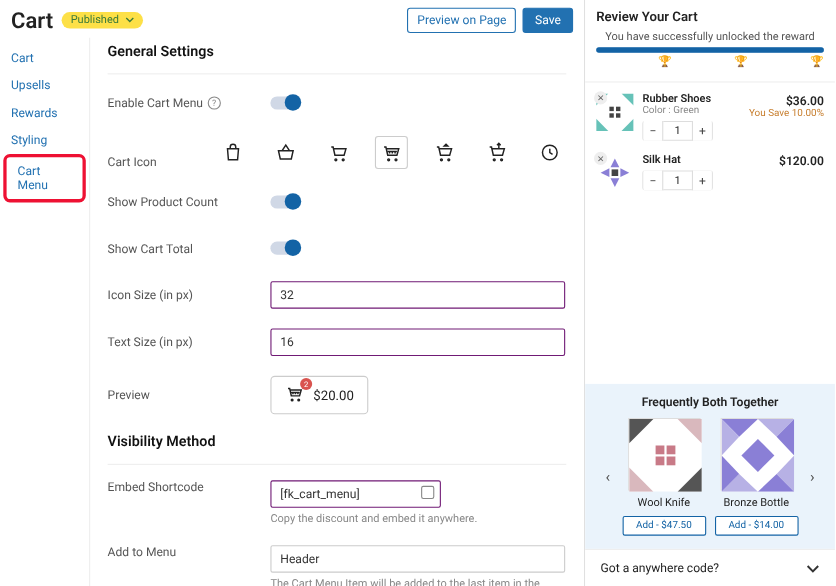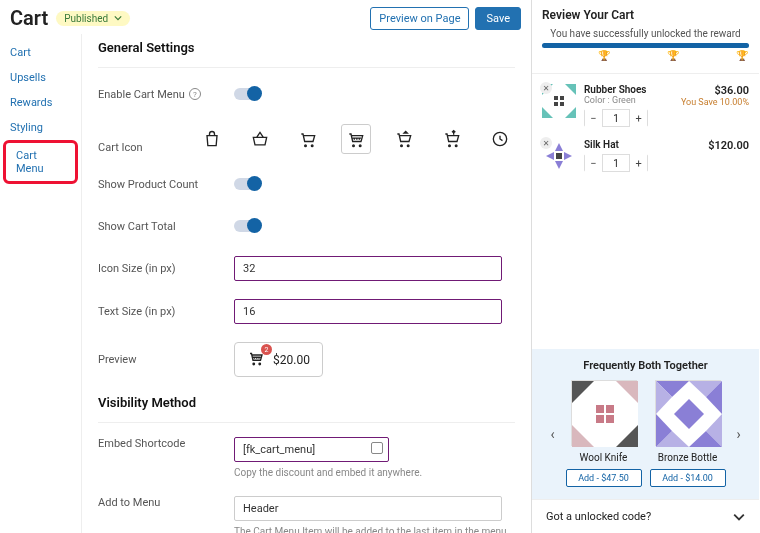--- a/index.html
+++ b/index.html
@@ -4,37 +4,37 @@
 <style>
   * { box-sizing: border-box; margin: 0; padding: 0; font-family: -apple-system, BlinkMacSystemFont, "Segoe UI", Roboto, Arial, sans-serif; }
   body { background: #fff; color: #222; font-size: 12px; width: 760px; height: 533px; overflow: hidden; display: flex; }
   .left-pane { width: 532px; display: flex; flex-direction: column; border-right: 1px solid #ddd; }
   .right-pane { width: 227px; display: flex; flex-direction: column; background: #fff; }
 
   
   .topbar { display: flex; align-items: center; justify-content: space-between; padding: 6px 10px 4px 10px; }
   .title-wrap { display: flex; align-items: center; gap: 8px; }
   .title { font-size: 20px; font-weight: 600; }
-  .status-pill { display: flex; align-items: center; gap: 6px; font-size: 10px; color: #3a7a3a; background: #fef9c3; border-radius: 12px; padding: 2px 8px; }
+  .status-pill { display: flex; align-items: center; gap: 6px; font-size: 10px; color: #3a7a3a; background: #fde047; border-radius: 12px; padding: 2px 8px; }
   .topbar-actions { display: flex; gap: 6px; align-items: flex-end; }
   .btn-outline { border: 1px solid #2271b1; color: #2271b1; background: #fff; border-radius: 3px; padding: 4px 8px; font-size: 11px; cursor: pointer; }
   .btn-primary { border: 1px solid #2271b1; color: #fff; background: #2271b1; border-radius: 3px; padding: 4px 10px; font-size: 11px; cursor: pointer; }
 
   
   .main-split { display: flex; flex: 1; overflow: hidden; }
   .sidebar { width: 82px; border-right: 1px solid #eee; padding-top: 6px; }
   .sidebar-item { font-size: 11px; color: #2271b1; padding: 6px 10px; cursor: pointer; }
   .sidebar-item.highlighted { border: 3px solid #e13; border-radius: 6px; margin: 0 3px; color: #2271b1; }
   .content { flex: 1; padding: 6px 16px 0 16px; overflow: auto; }
   .section-title { font-size: 13px; font-weight: 600; color: #111; margin-bottom: 12px; margin-top: 6px; }
   .section-title.first { margin-top: 0; }
   hr { border: none; border-top: 1px solid #eee; margin: 10px 0 14px 0; }
 
   .form-row { display: flex; align-items: center; margin-bottom: 18px; min-height: 24px; }
-  .form-row .label { width: 136px; font-size: 11px; color: #555; display: flex; align-items: center; gap: 4px; }
+  .form-row .label { width: 148px; font-size: 11px; color: #555; display: flex; align-items: center; gap: 4px; }
   .help-circle { width: 12px; height: 12px; border: 1px solid #888; border-radius: 50%; display: inline-flex; align-items: center; justify-content: center; font-size: 8px; color: #888; }
   .form-row .field { flex: 1; }
 
   
   .toggle { position: relative; width: 24px; height: 12px; background: #d0d8e6; border-radius: 8px; cursor: pointer; }
   .toggle .knob { position: absolute; top: -2px; width: 15px; height: 15px; background: #1363a5; border-radius: 50%; }
   .toggle.on .knob { right: -4px; }
 
   
   .icon-row { display: flex; gap: 18px; align-items: center; }
@@ -374,18 +374,18 @@
             </svg>
         </div>
         <div class="pname">Bronze Bottle</div>
         <button class="addbtn">Add  -  $14.00</button>
       </div>
       <div class="chev">›</div>
     </div>
   </div>
 
   <div class="discount-row">
-    <span>Got a unlocked code?</span>
+    <span>Got a anywhere code?</span>
     <svg width="12" height="12" viewBox="0 0 10 10">
         <path d="M1 3 L5 7 L9 3" stroke="#333" stroke-width="1.5" fill="none"></path>
       </svg>
   </div>
 </div>
 
 </body></html>

